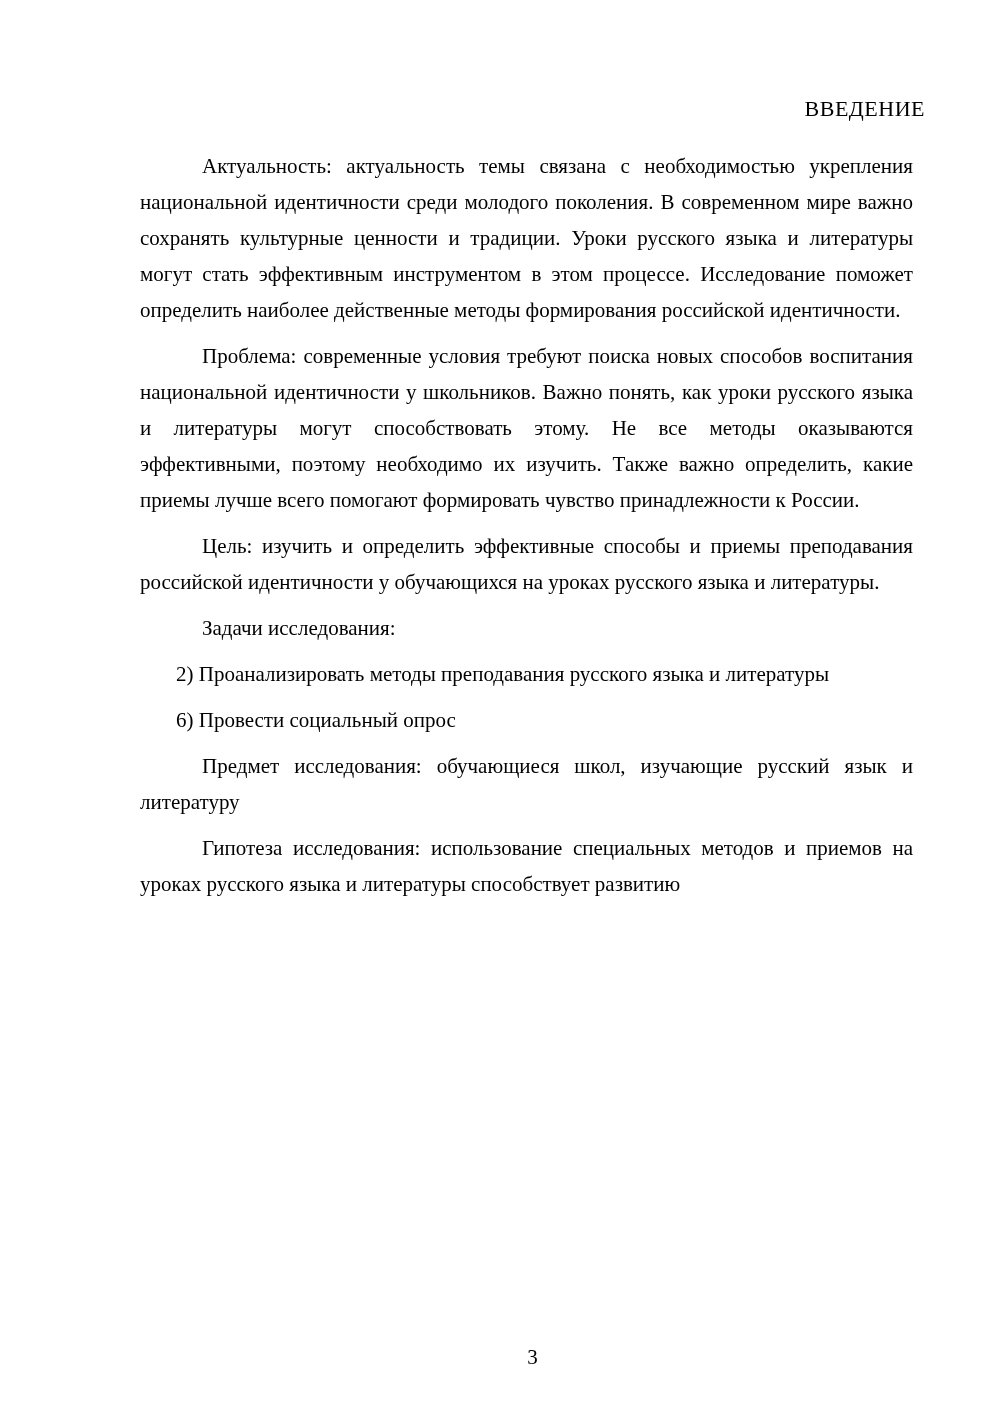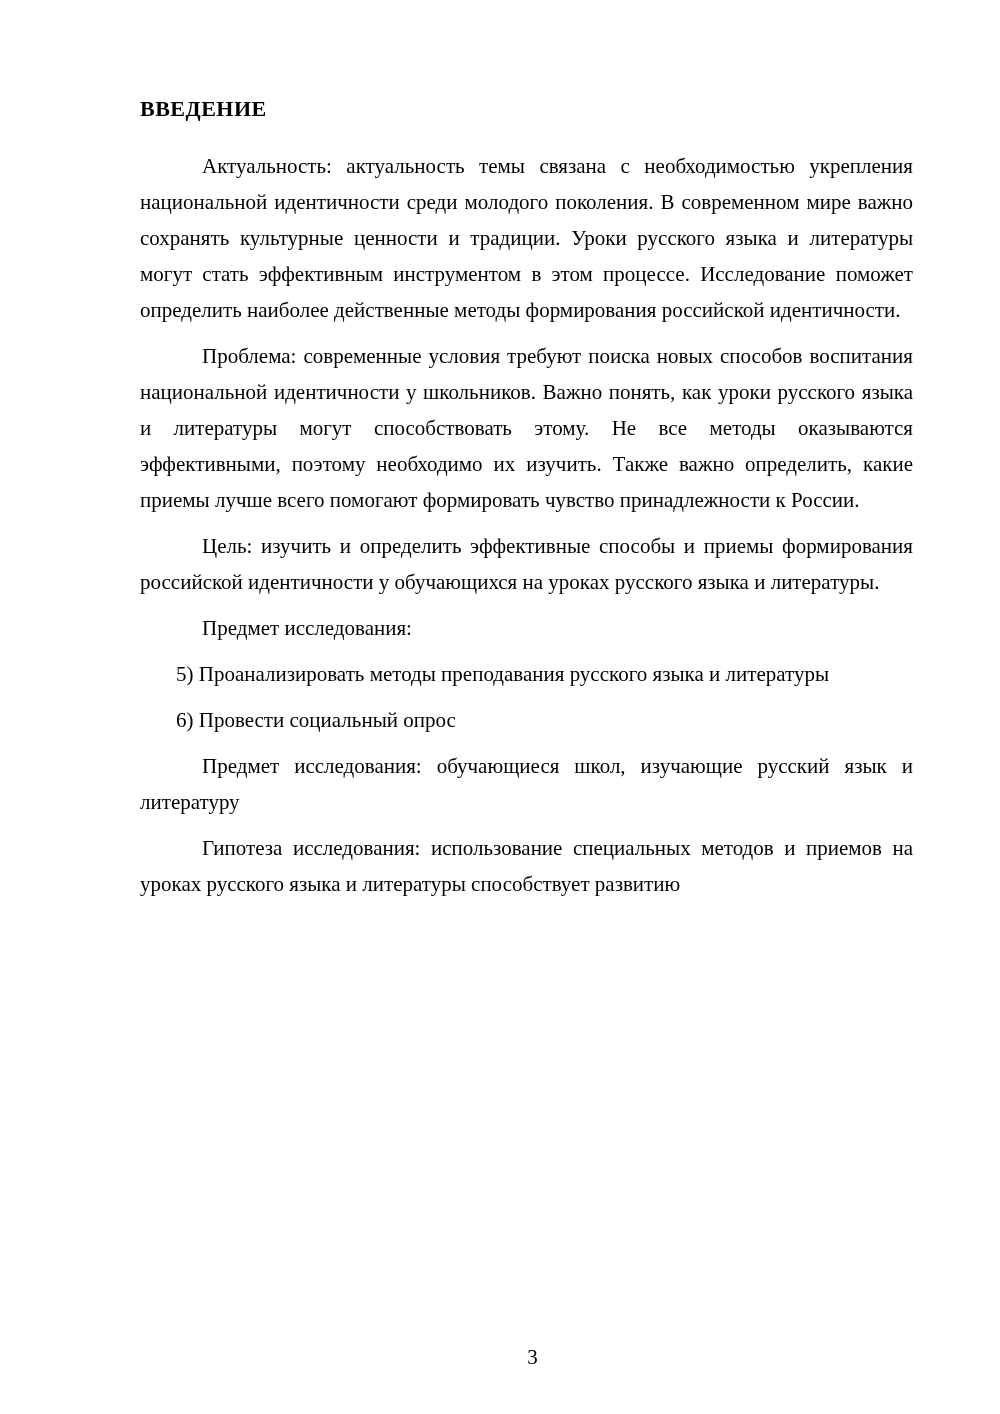--- a/index.html
+++ b/index.html
@@ -13,22 +13,22 @@
     height: 1414px;
     background: #ffffff;
     color: #000000;
     font-family: "Liberation Serif", "DejaVu Serif", serif;
     box-sizing: border-box;
     padding: 96px 75px 0 140px;
     overflow: hidden;
   }
   .title {
     font-size: 22px;
-    font-weight: bold;
-    text-align: left;
+    font-weight: normal;
+    text-align: right;
     margin: 0 0 26px 0;
     letter-spacing: 0.5px;
   }
   .para {
     font-size: 21px;
     line-height: 36px;
     text-align: justify;
     text-indent: 62px;
     margin: 0 12px 10px 0;
   }
@@ -46,24 +46,24 @@
 </style>
 </head>
 <body>
 
 <div class="page">
 
   <h1 class="title">ВВЕДЕНИЕ</h1>
 
   <p class="para">Актуальность: актуальность темы связана с необходимостью укрепления национальной идентичности среди молодого поколения. В современном мире важно сохранять культурные ценности и традиции. Уроки русского языка и литературы могут стать эффективным инструментом в этом процессе. Исследование поможет определить наиболее действенные методы формирования российской идентичности.</p>
   <p class="para">Проблема: современные условия требуют поиска новых способов воспитания национальной идентичности у школьников. Важно понять, как уроки русского языка и литературы могут способствовать этому. Не все методы оказываются эффективными, поэтому необходимо их изучить. Также важно определить, какие приемы лучше всего помогают формировать чувство принадлежности к России.</p>
-  <p class="para">Цель: изучить и определить эффективные способы и приемы формирования российской идентичности у обучающихся на уроках русского языка и литературы.</p>
-  <p class="para">Предмет исследования:</p>
+  <p class="para">Цель: изучить и определить эффективные способы и приемы преподавания российской идентичности у обучающихся на уроках русского языка и литературы.</p>
+  <p class="para">Задачи исследования:</p>
 
-  <p class="para task">5) Проанализировать методы преподавания русского языка и литературы</p>
+  <p class="para task">2) Проанализировать методы преподавания русского языка и литературы</p>
   <p class="para task">6) Провести социальный опрос</p>
 
   <p class="para">Предмет исследования: обучающиеся школ, изучающие русский язык и литературу</p>
   <p class="para">Гипотеза исследования: использование специальных методов и приемов на уроках русского языка и литературы способствует развитию</p>
 
   <div class="page-number">3</div>
 
 </div>
 
 </body></html>

